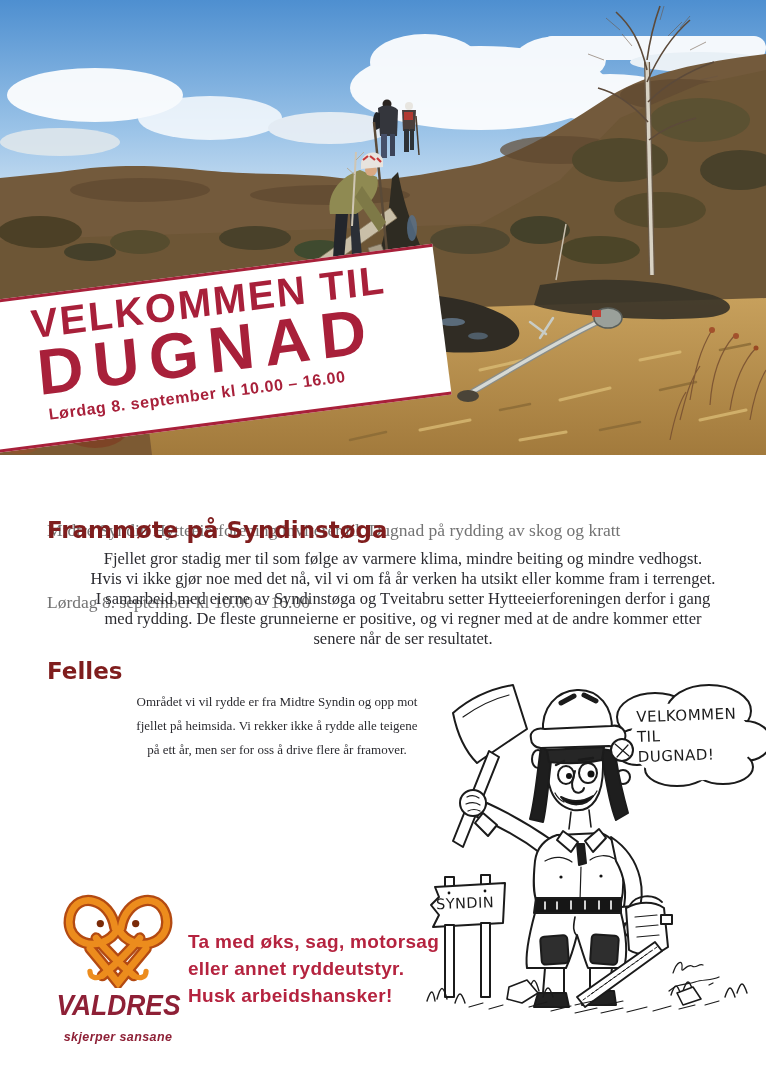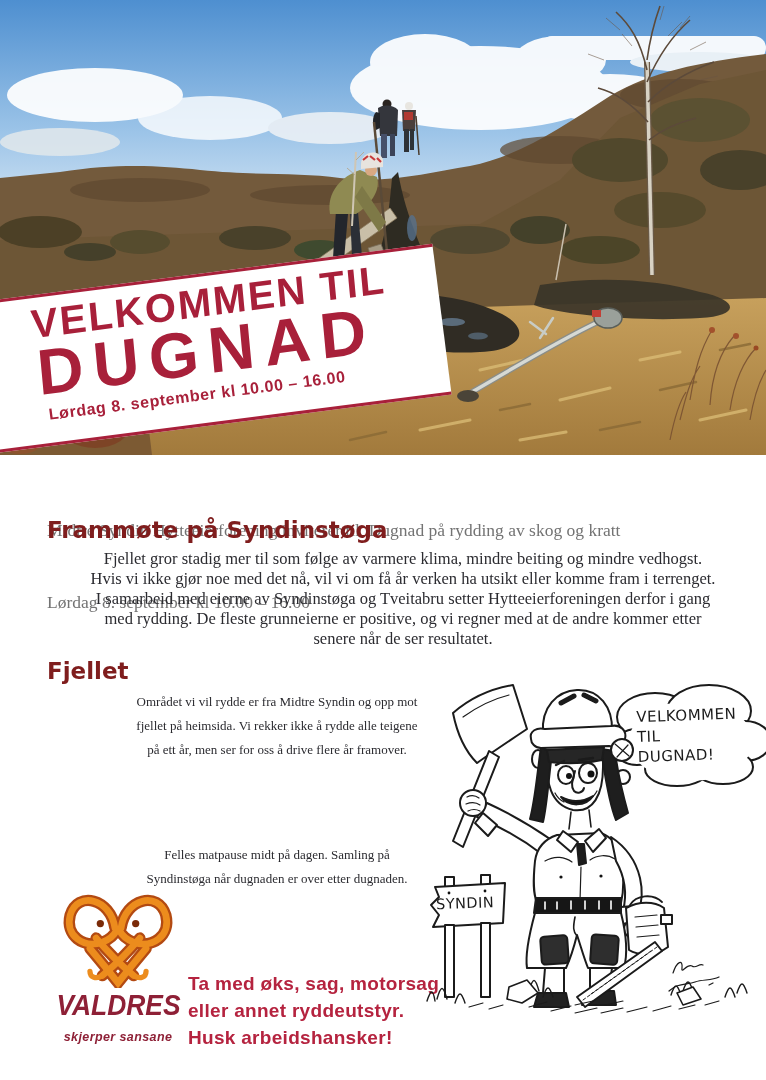--- a/index.html
+++ b/index.html
@@ -33,21 +33,21 @@
   .p-opp2{top:763px;}
   .p-opp3{top:843px;}
   
   .logo{position:absolute;left:48px;top:884px;width:140px;text-align:center;font-style:italic;}
   .logo-heart{display:block;margin:0 auto;}
   .logo-word{font-family:"Liberation Sans",sans-serif;font-weight:bold;font-size:30px;
              color:#8e2036;letter-spacing:0;transform:scaleX(.88);transform-origin:center;
              margin-top:2px;line-height:30px;}
   .logo-tag{font-family:"Liberation Sans",sans-serif;font-weight:bold;font-size:12.5px;
             color:#8e2036;letter-spacing:.4px;margin-top:10px;}
-  .slogan{position:absolute;left:188px;top:970px;font-family:"Liberation Sans",sans-serif;
+  .slogan{position:absolute;left:188px;top:928px;font-family:"Liberation Sans",sans-serif;
           font-weight:bold;font-size:19px;line-height:27px;color:#b5233f;white-space:pre-line;
           letter-spacing:.3px;}
   
   .cartoon{position:absolute;left:425px;top:655px;width:341px;height:365px;}
   .cartoon svg{position:absolute;left:0;top:0;}
   .bubble-text{position:absolute;left:212px;top:50px;width:120px;
                font-family:"DejaVu Sans",sans-serif;font-size:15px;line-height:20px;
                color:#1b1b1b;white-space:pre-line;transform:rotate(-2deg);letter-spacing:.5px;}
   .sign-text{position:absolute;left:11px;top:240px;width:66px;
              font-family:"DejaVu Sans",sans-serif;font-size:14.5px;color:#1b1b1b;
@@ -207,26 +207,24 @@
     <div>Lørdag 8. september kl 10.00 – 16.00</div>
   </div>
 
   <div class="h-red h1pos">Frammøte på Syndinstøga</div>
   <div class="para p-frammote">Fjellet gror stadig mer til som følge av varmere klima, mindre beiting og mindre vedhogst.
 Hvis vi ikke gjør noe med det nå, vil vi om få år verken ha utsikt eller komme fram i terrenget.
 I samarbeid med eierne av Syndinstøga og Tveitabru setter Hytteeierforeningen derfor i gang
 med rydding. De fleste grunneierne er positive, og vi regner med at de andre kommer etter
 senere når de ser resultatet.</div>
 
-  <div class="h-red h2pos">Fjellet</div>
+  <div class="h-red h2pos">Felles</div>
   <div class="para p-opp p-opp1">Området vi vil rydde er fra Midtre Syndin og opp mot
 fjellet på heimsida. Vi rekker ikke å rydde alle teigene
 på ett år, men ser for oss å drive flere år framover.</div>
-  <div class="para p-opp p-opp3">Felles matpause midt på dagen. Samling på
-Syndinstøga når dugnaden er over etter dugnaden.</div>
 
   <div class="logo">
     <svg class="logo-heart" width="118" height="104" viewBox="0 0 110 100">
       <g fill="none" stroke-linecap="round">
         <g stroke="#b34a12" stroke-width="11">
           <path d="M52,42 C48,14 16,6 9,30 C4,50 22,62 40,56 C48,53 52,48 54,44"></path>
           <path d="M58,42 C62,14 94,6 101,30 C106,50 88,62 70,56 C62,53 58,48 56,44"></path>
           <path d="M34,52 C44,64 58,78 70,88"></path>
           <path d="M76,52 C66,64 52,78 40,88"></path>
           <path d="M28,62 C38,74 48,86 55,95 C62,86 72,74 82,62"></path>

